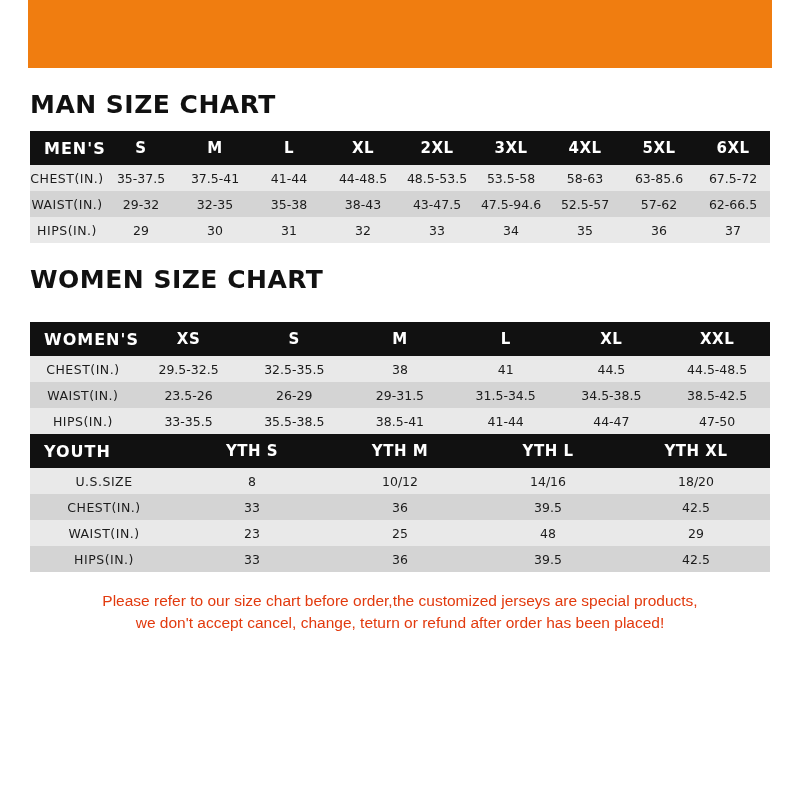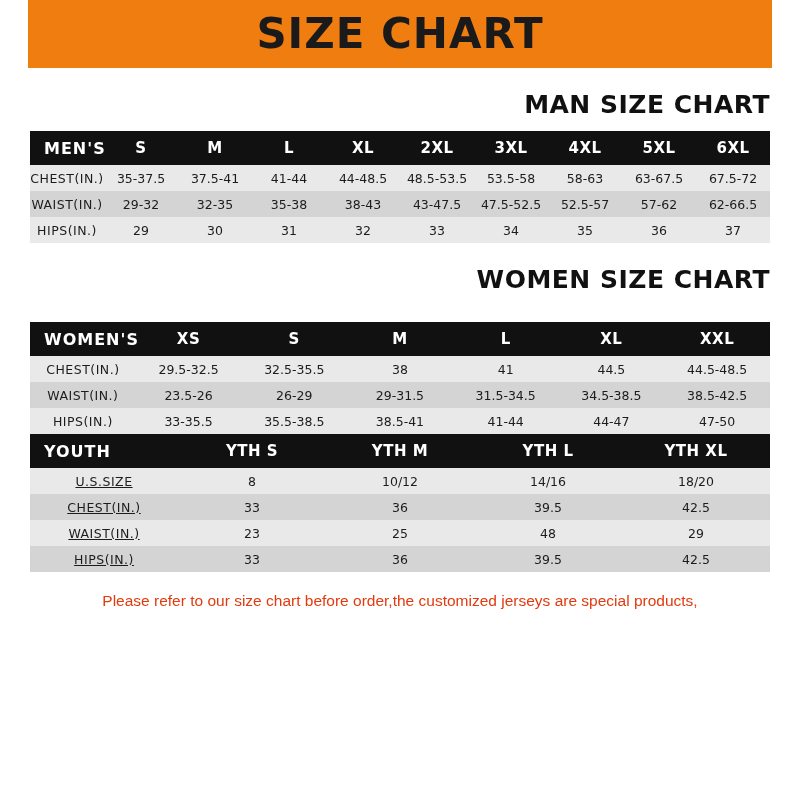--- a/index.html
+++ b/index.html
@@ -48,21 +48,21 @@
     position: relative;
     z-index: 2;
   }
 
   .content {
     padding: 0 30px;
     box-sizing: border-box;
   }
 
   .section-title {
-    text-align: right;
+    text-align: left;
     font-family: "DejaVu Sans", sans-serif;
     font-weight: bold;
     font-size: 25px;
     color: #111111;
     letter-spacing: 0.5px;
   }
   .title-man { margin: 22px 0 12px 0; }
   .title-women { margin: 22px 0 28px 0; }
   .title-youth { margin: 24px 0 14px 0; }
 
@@ -113,41 +113,40 @@
   .men-table td, .men-table th { height: 27px; }
 
   .women-table th, .women-table td { font-size: 13px; height: 30px; }
   .women-table thead th { font-size: 16px; height: 36px; }
   .women-table thead th.first-col { font-size: 17px; }
   .women-table tbody td.first-col { font-size: 13px; }
 
   .youth-table th, .youth-table td { font-size: 13px; height: 32px; }
   .youth-table thead th { font-size: 16px; height: 38px; }
   .youth-table thead th.first-col { font-size: 17px; }
-  .youth-table tbody td.first-col { font-size: 13px; text-decoration: underline; }
+  .youth-table tbody td.first-col { font-size: 13px; }
 
   .footer-note {
     margin: 18px 22px 8px 22px;
     color: #e23a0e;
     font-family: "Liberation Sans", sans-serif;
     font-size: 15.5px;
     line-height: 1.45;
     text-align: center;
   }
   .footer-note div { white-space: nowrap; }
 </style>
 </head>
 <body>
 
 <div class="page">
 
   <div class="header-band">
     <div class="side-white left"></div>
     <div class="side-white right"></div>
-    <div class="header-title">SIZE CHART</div>
   </div>
 
   <div class="content">
 
     <div class="section-title title-man">MAN SIZE CHART</div>
     <table class="size-table men-table">
       <thead>
         <tr>
           <th class="first-col">MEN'S</th>
           <th>S</th>
@@ -164,31 +163,31 @@
       <tbody>
         <tr class="odd">
           <td class="first-col">CHEST(IN.)</td>
           <td>35-37.5</td>
           <td>37.5-41</td>
           <td>41-44</td>
           <td>44-48.5</td>
           <td>48.5-53.5</td>
           <td>53.5-58</td>
           <td>58-63</td>
-          <td>63-67.5</td>
+          <td>63-85.6</td>
           <td>67.5-72</td>
         </tr>
         <tr class="even">
           <td class="first-col">WAIST(IN.)</td>
           <td>29-32</td>
           <td>32-35</td>
           <td>35-38</td>
           <td>38-43</td>
           <td>43-47.5</td>
-          <td>47.5-52.5</td>
+          <td>47.5-94.6</td>
           <td>52.5-57</td>
           <td>57-62</td>
           <td>62-66.5</td>
         </tr>
         <tr class="odd">
           <td class="first-col">HIPS(IN.)</td>
           <td>29</td>
           <td>30</td>
           <td>31</td>
           <td>32</td>
@@ -282,16 +281,17 @@
           <td>33</td>
           <td>36</td>
           <td>39.5</td>
           <td>42.5</td>
         </tr>
       </tbody>
     </table>
 
     <div class="footer-note">
       <div>Please refer to our size chart before order,the customized jerseys are special products,</div>
+      <div>we don't accept cancel, change, teturn or refund after order has been placed!</div>
     </div>
 
   </div>
 </div>
 
 </body></html>

